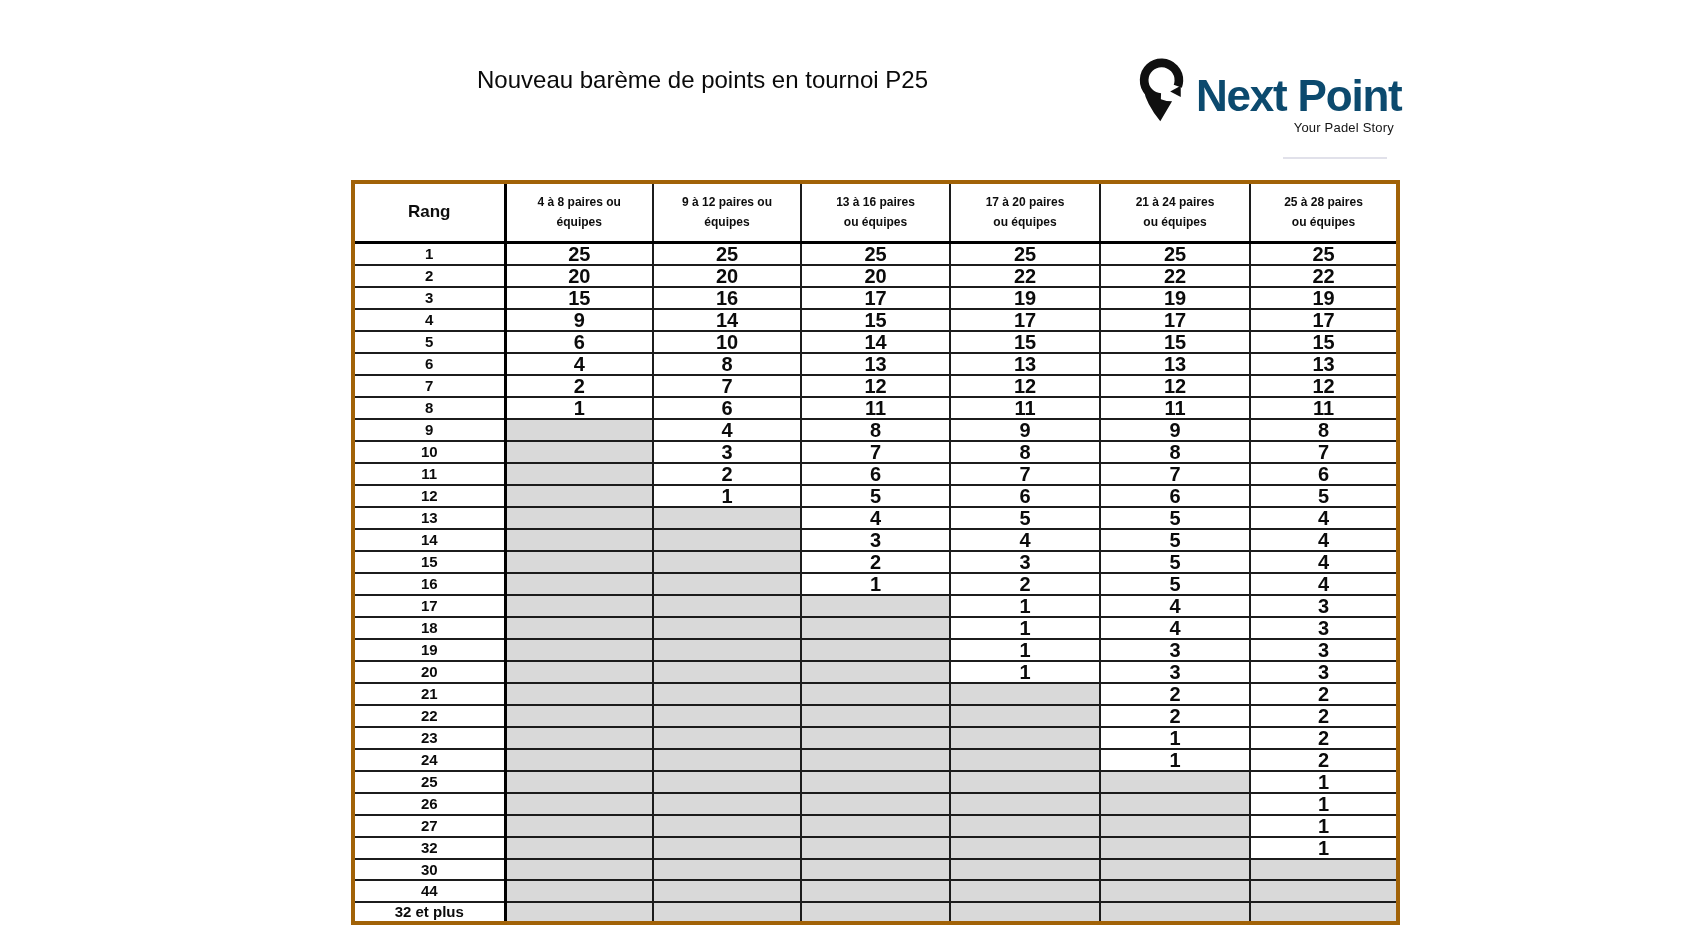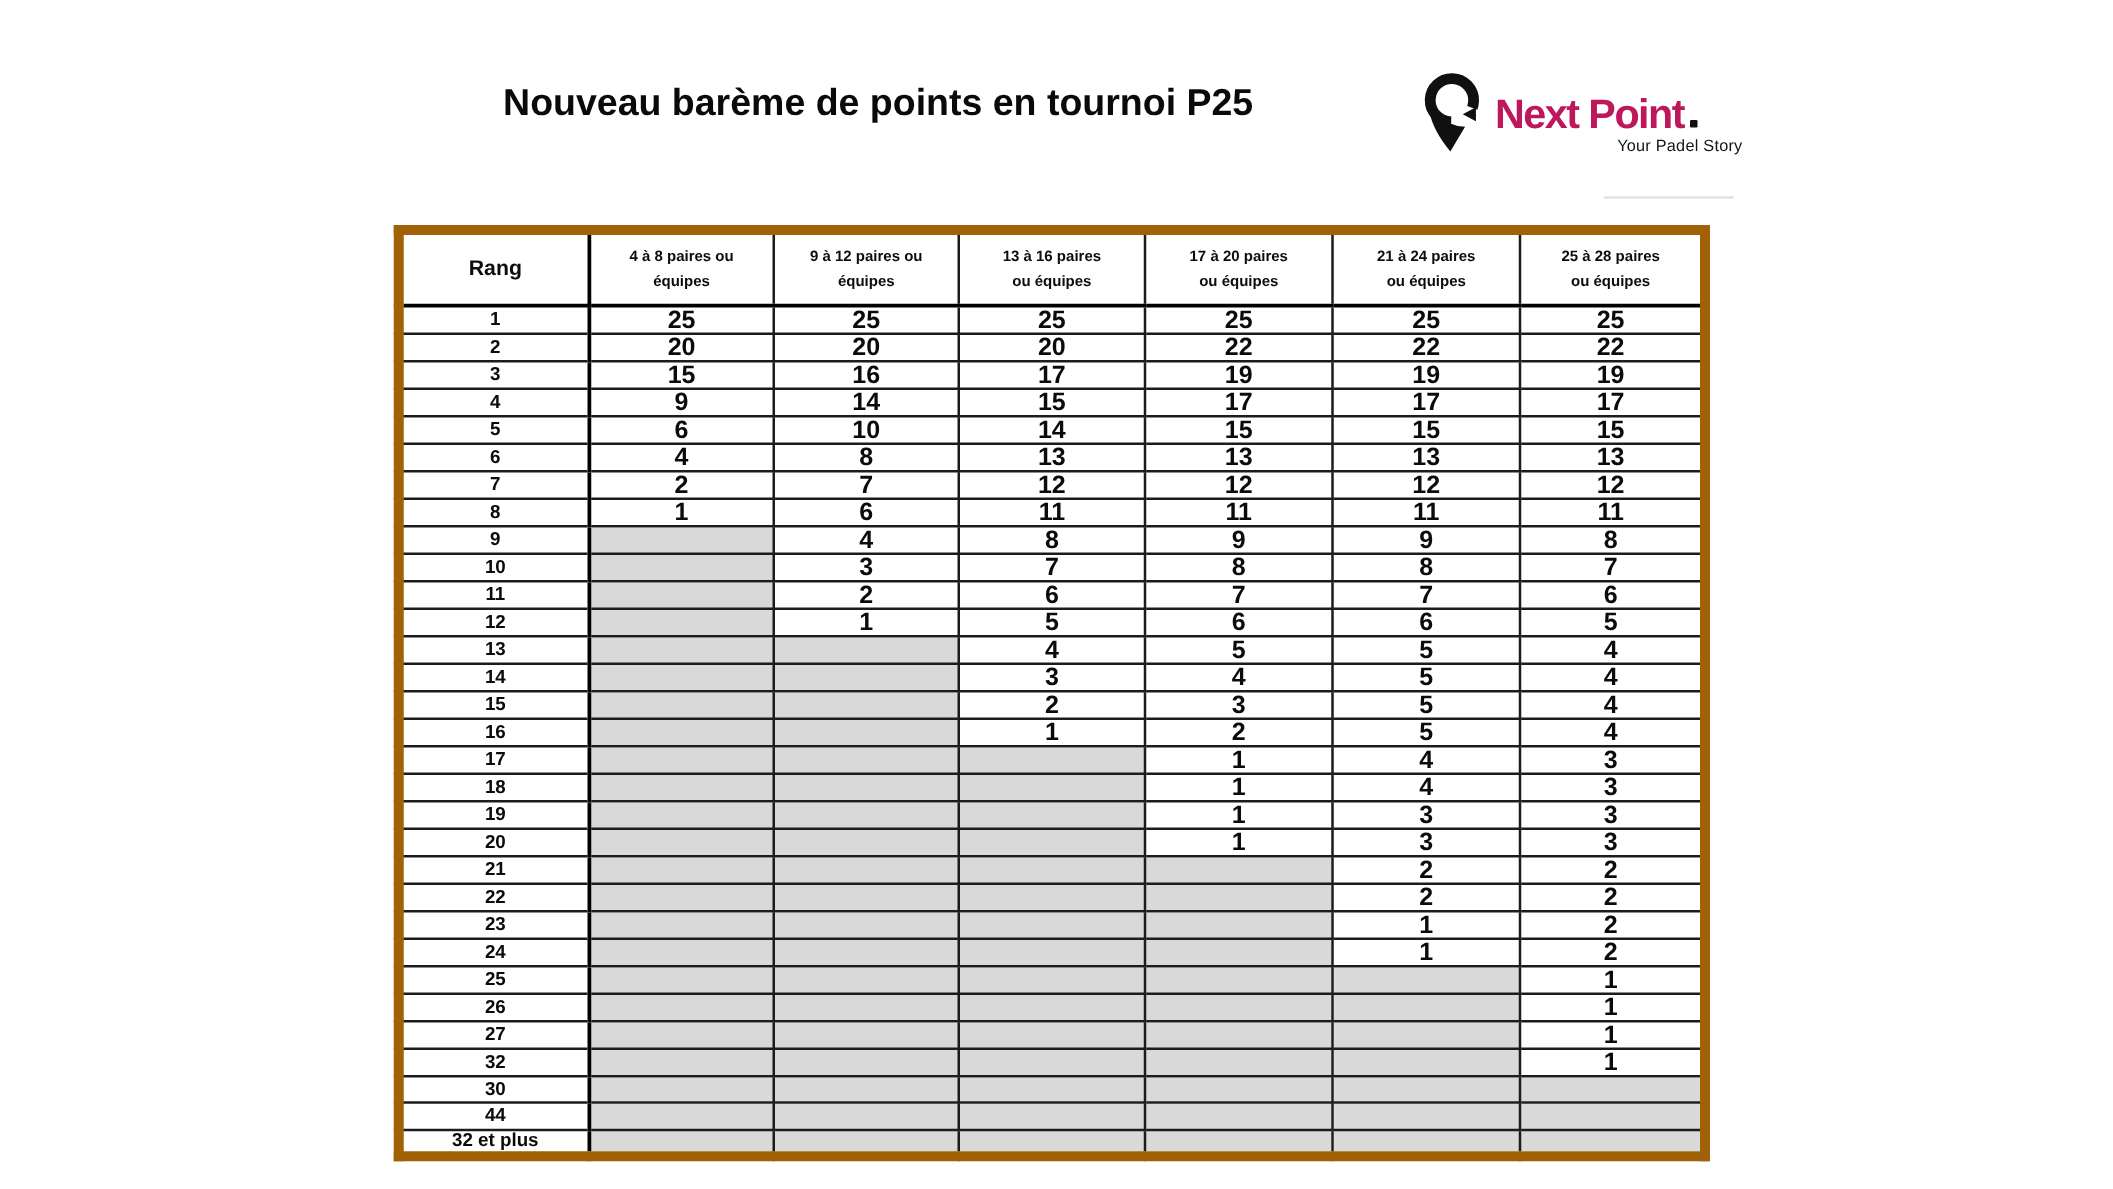--- a/index.html
+++ b/index.html
@@ -8,57 +8,57 @@
     width: 1690px; height: 951px;
     position: relative; overflow: hidden;
     font-family: "Liberation Sans", sans-serif;
     color: #0d0d0d;
   }
 
   .title {
     position: absolute;
     left: 320px; top: 66px; width: 765px;
     text-align: center;
-    font-size: 30px; font-weight: 700;
+    font-size: 24px; font-weight: 400;
     color: #0a0a0a;
     letter-spacing: 0px;
   }
 
   .logo {
     position: absolute;
     left: 1133px; top: 48px;
     display: flex; align-items: flex-start;
   }
   .pin-icon { width: 62px; height: 88px; display: block; }
   .brand-block { margin-left: 1px; margin-top: 26px; width: 200px; }
   .brand-line { display: flex; align-items: baseline; justify-content: flex-start; }
   .brand {
-    font-size: 33px; font-weight: 700; letter-spacing: -1.2px;
-    color: #be185d; white-space: nowrap; line-height: 1;
+    font-size: 44px; font-weight: 700; letter-spacing: -1.2px;
+    color: #0c4a6e; white-space: nowrap; line-height: 1;
   }
   .brand-dot {
     width: 6px; height: 6px; background: #101010; border-radius: 1px;
     display: inline-block; margin-left: 5px; margin-bottom: 2px;
   }
   .tagline {
     font-size: 13px; font-weight: 400; color: #141414;
     text-align: right; margin-top: 2px; letter-spacing: 0.2px;
     padding-right: 2px;
   }
 
   .artifact-line {
     position: absolute; left: 1283px; top: 157px; width: 104px; height: 2px;
     background: #c9c9d8; opacity: 0.55;
   }
 
   table.score-table {
-    position: absolute; left: 315px; top: 180px;
+    position: absolute; left: 351px; top: 180px;
     width: 1045px;
     border-collapse: collapse; table-layout: fixed;
-    border: 8px solid #a16207;
+    border: 4px solid #a16207;
   }
   .score-table th, .score-table td {
     border: 2px solid #1c1c1c;
     text-align: center; vertical-align: middle;
     padding: 0; overflow: hidden;
   }
   .score-table thead th {
     height: 60px;
     font-size: 12px; font-weight: 700; line-height: 20px;
     white-space: pre-line;

